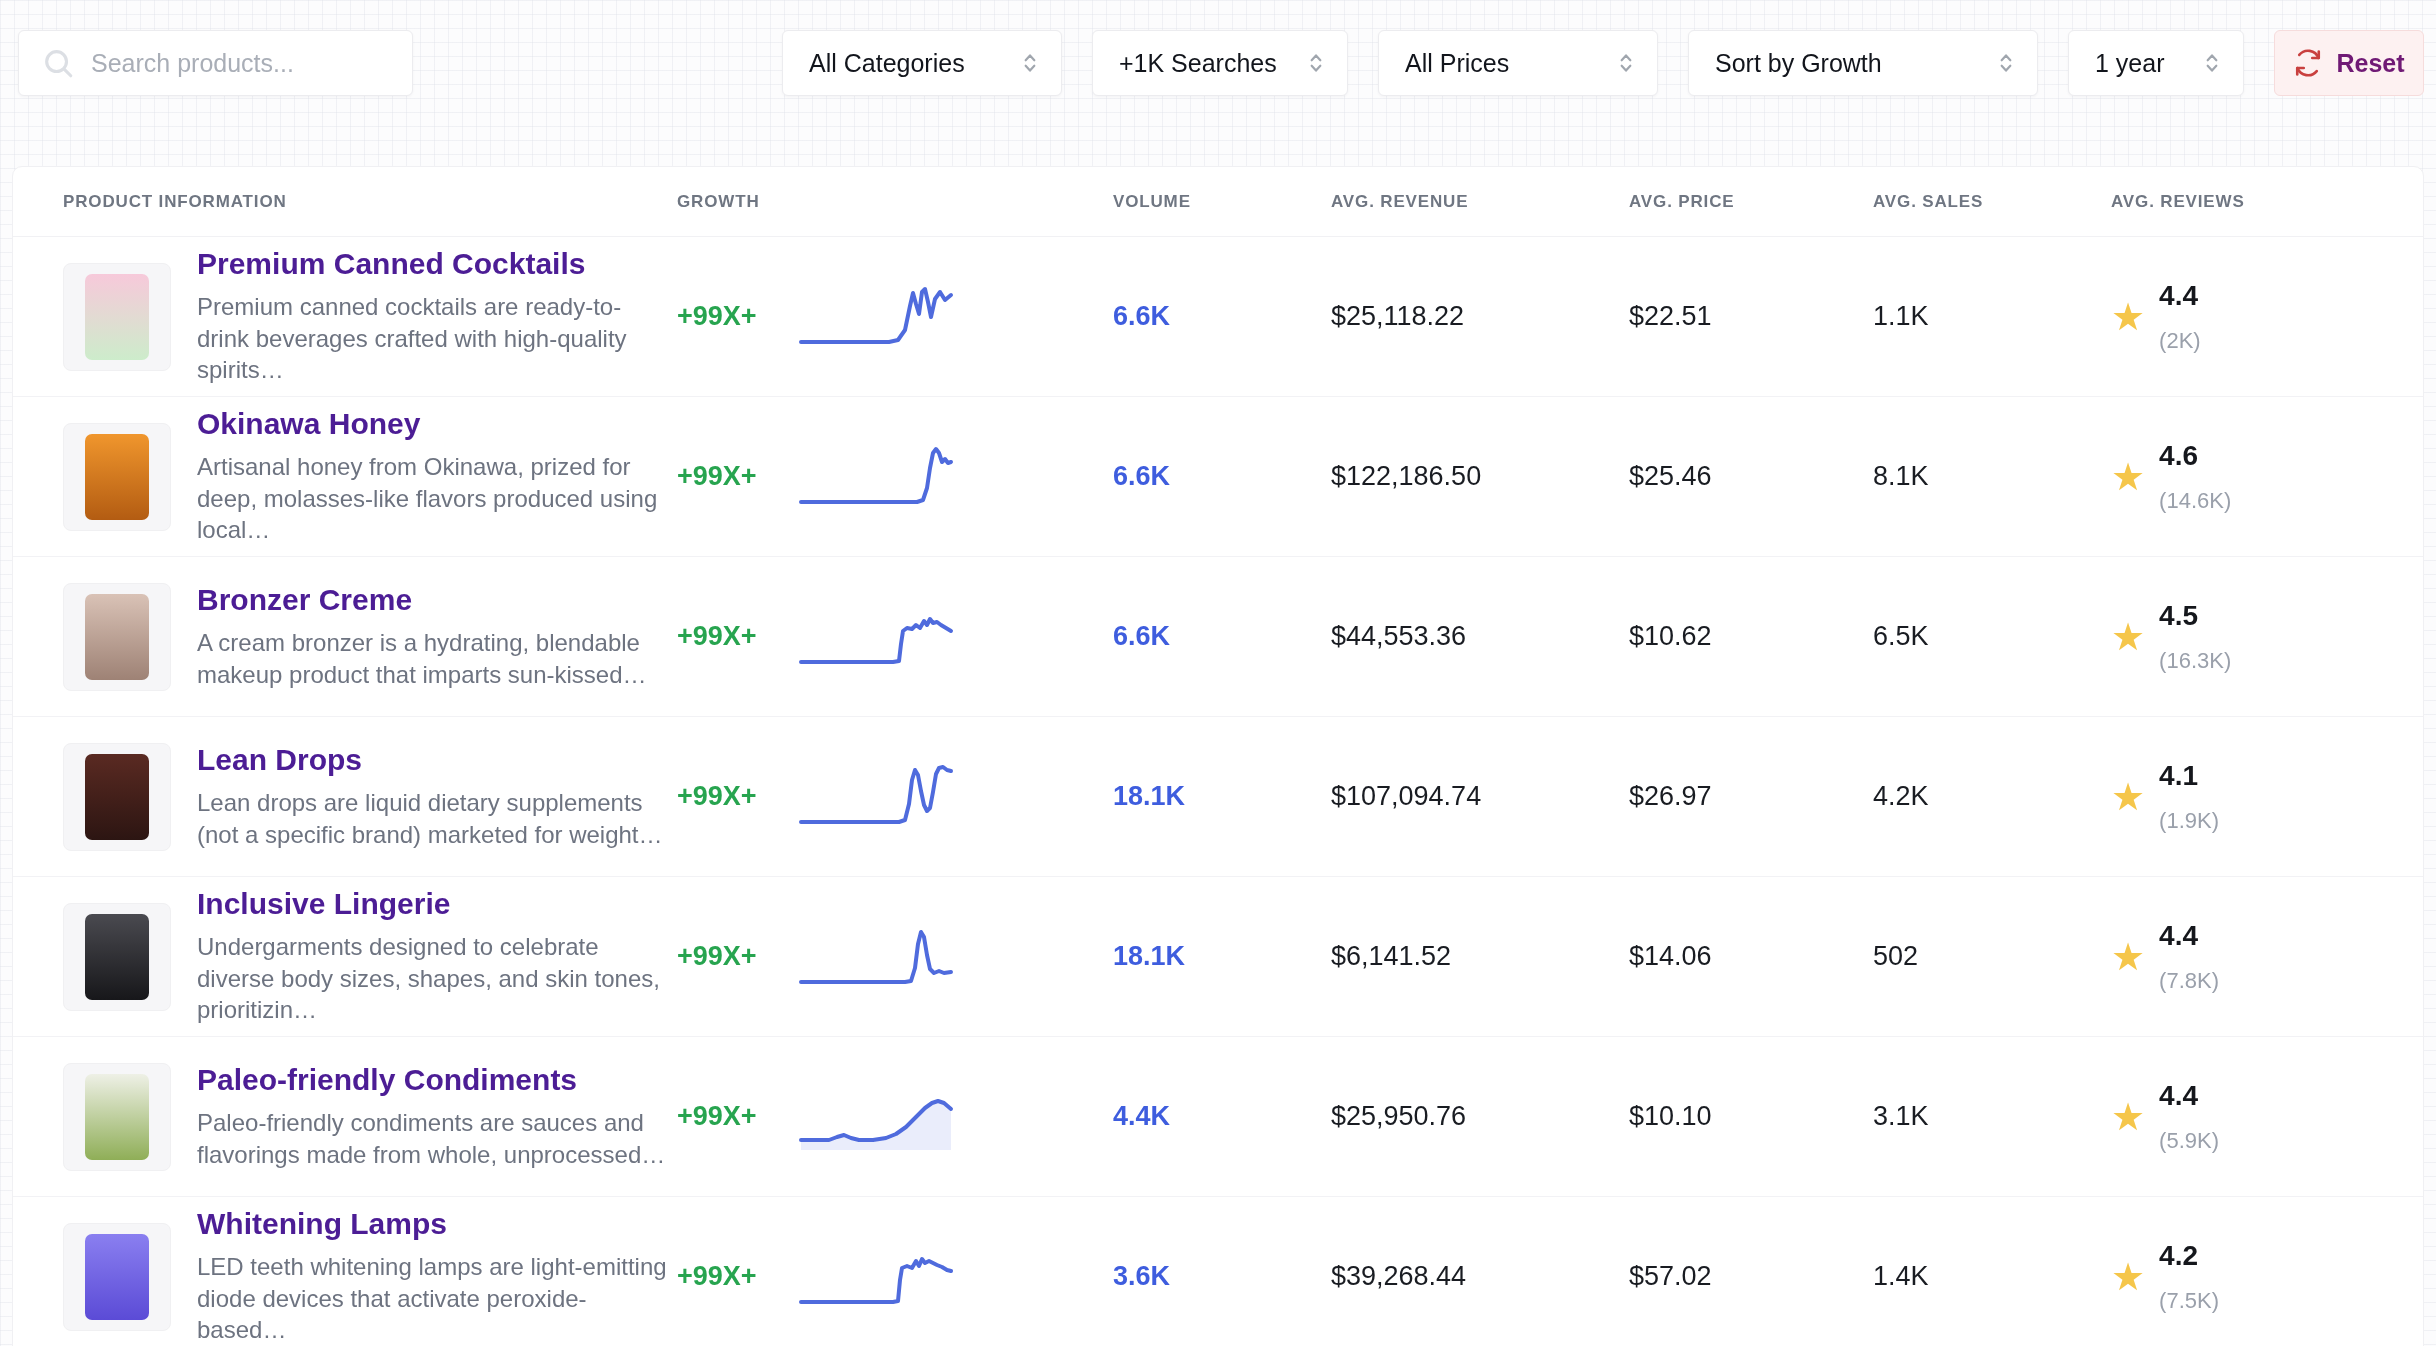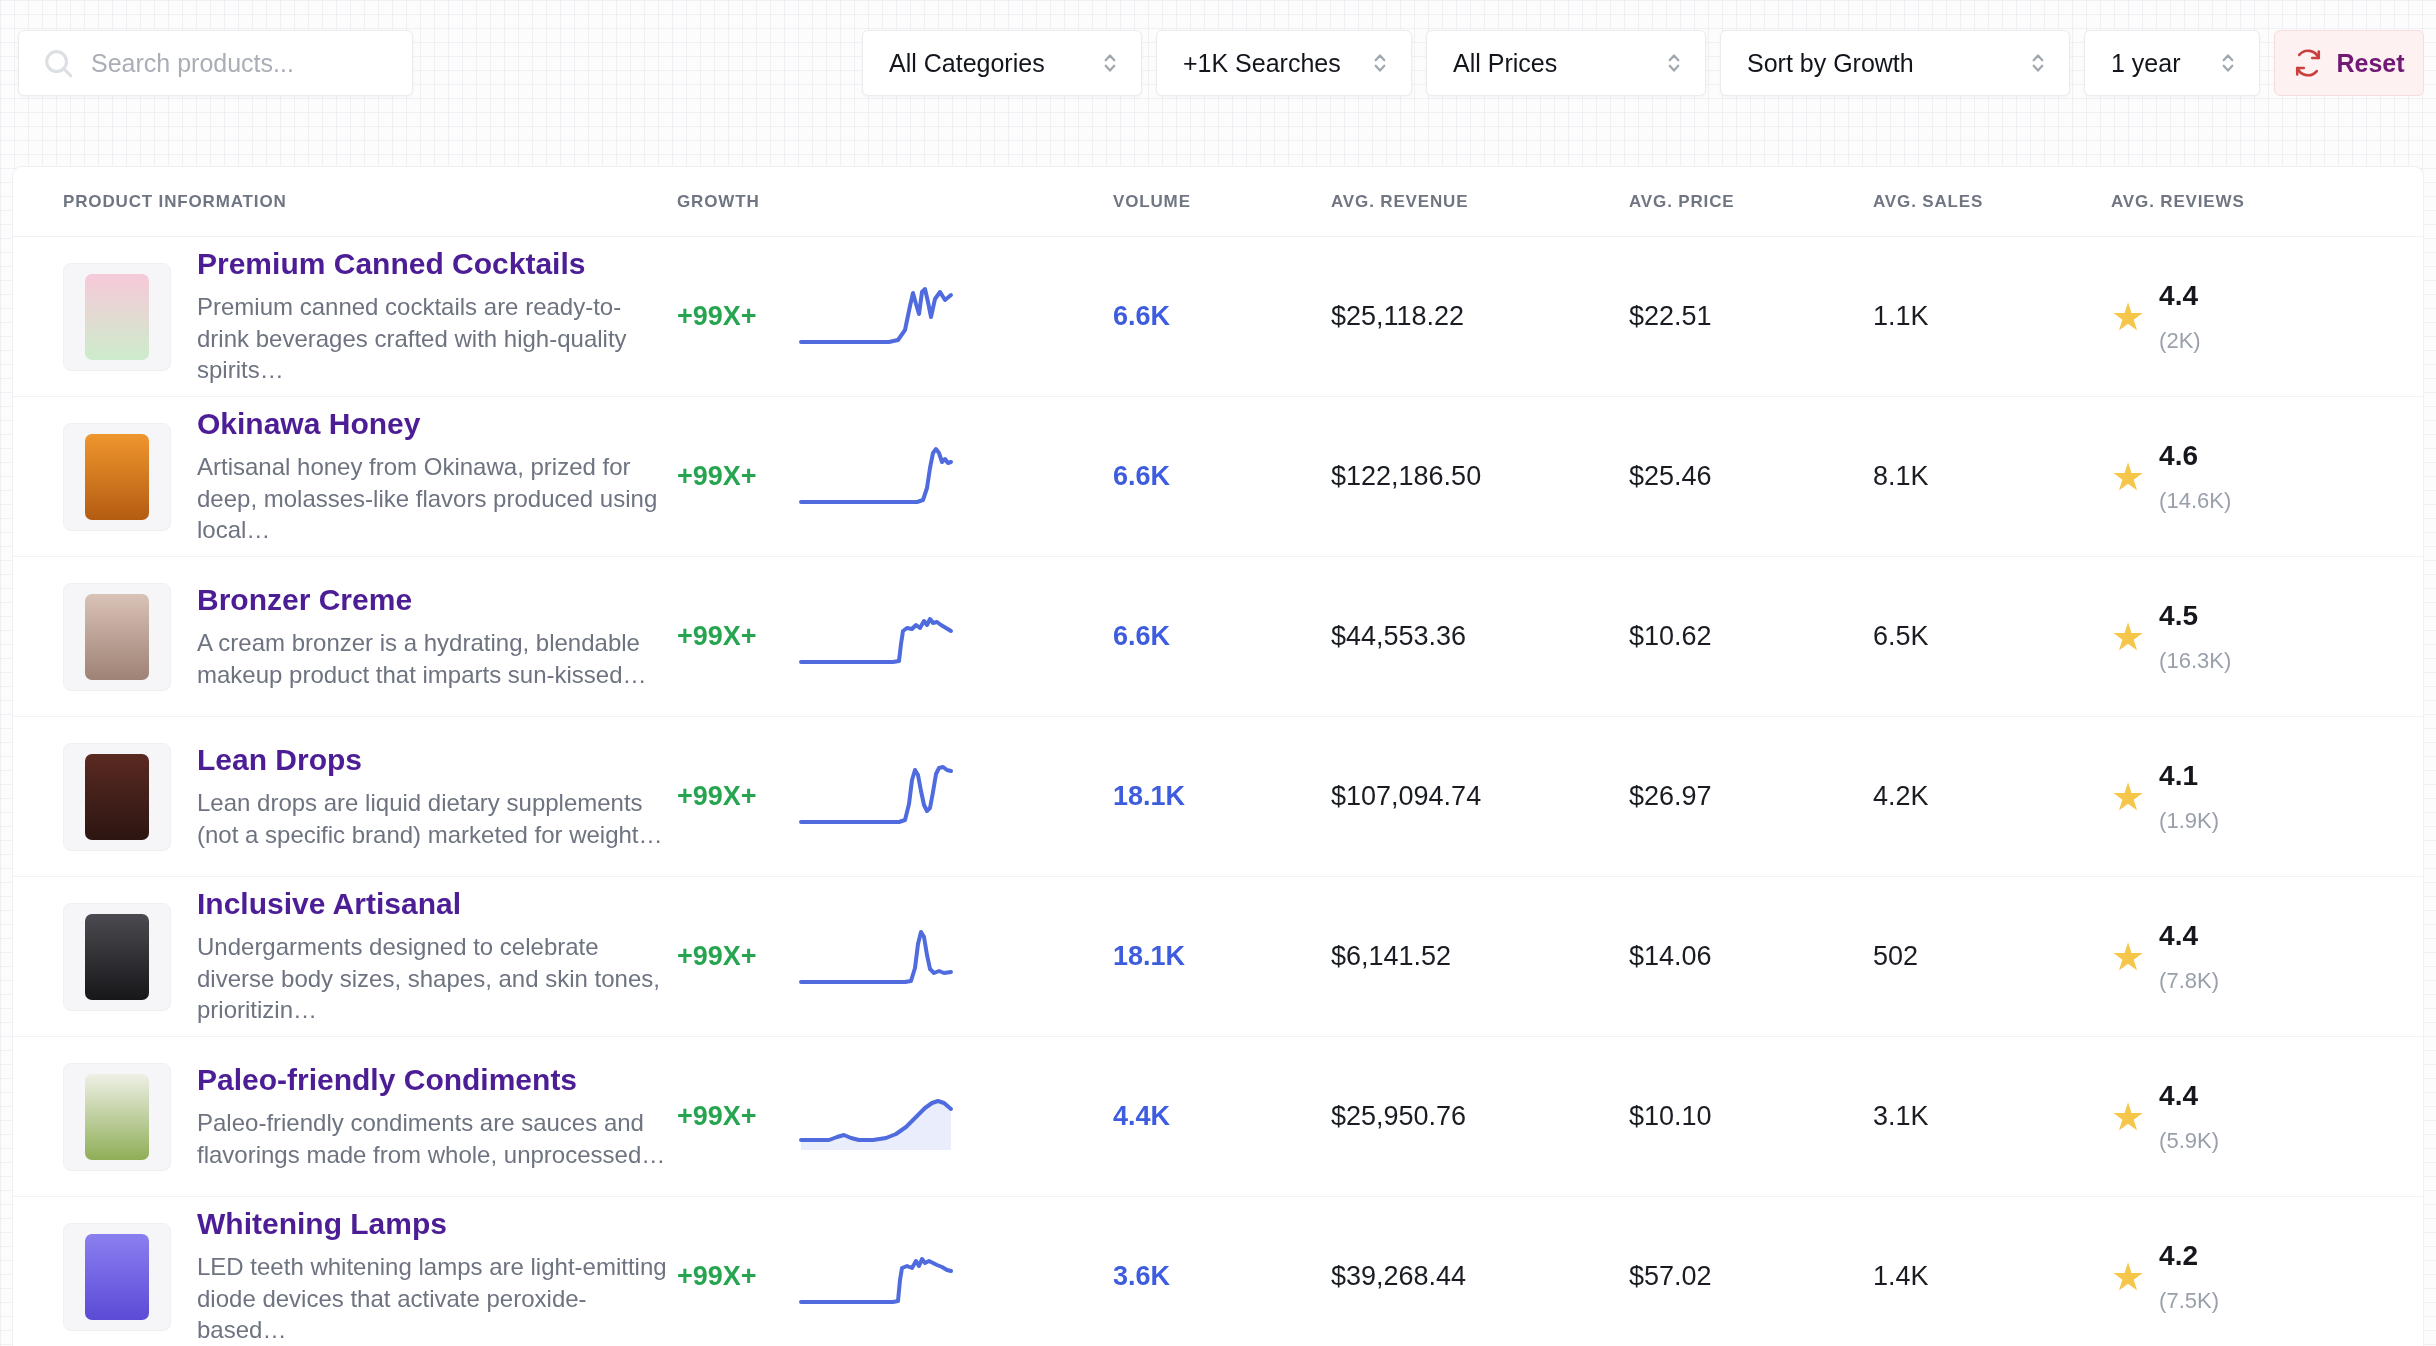--- a/index.html
+++ b/index.html
@@ -19,21 +19,21 @@
     width: 395px; height: 66px; background: #fff; border: 1px solid #ececef;
     border-radius: 6px; display: flex; align-items: center; gap: 16px; padding: 0 22px;
     box-shadow: 0 1px 3px rgba(20,20,40,.04);
   }
   .search svg { flex: 0 0 auto; }
   .search input {
     border: none; outline: none; background: transparent; width: 100%;
     font-family: inherit; font-size: 25px; color: #3f4752;
   }
   .search input::placeholder { color: #a9aeb7; }
-  .filters { margin-left: auto; display: flex; gap: 14px; }
+  .filters { margin-left: auto; display: flex; gap: 30px; }
   .filter {
     height: 66px; background: #fff; border: 1px solid #ececef; border-radius: 6px;
     display: flex; align-items: center; justify-content: space-between;
     padding: 0 18px 0 26px; font-size: 25px; font-weight: 500; color: #12151c; cursor: pointer;
     box-shadow: 0 1px 3px rgba(20,20,40,.04);
   }
   .f-cat { width: 280px; } .f-sea { width: 256px; } .f-pri { width: 280px; }
   .f-sor { width: 350px; } .f-yea { width: 176px; }
   .reset {
     width: 150px; height: 66px; background: #fdf1f1; border: 1px solid #f6dcdc;
@@ -253,21 +253,21 @@
         <div class="rcount">(1.9K)</div>
       </div>
     </div>
   </div>
       <div class="row grid-cols">
     <div class="product">
       <div class="thumb">
             <div class="thumb-inner" style="background: linear-gradient(rgb(74, 74, 80), rgb(23, 23, 26));"></div>
           </div>
       <div>
-        <div class="ptitle">Inclusive Artisanal</div>
+        <div class="ptitle">Inclusive Lingerie</div>
         <div class="pdesc">Undergarments designed to celebrate diverse body sizes, shapes, and skin tones, prioritizin…</div>
       </div>
     </div>
     <div class="growth">+99X+</div>
     <div class="spark">
           <svg viewBox="0 0 150 66">
             <polyline points="0,58 104,58 110,57 114,44 117,20 120,8 123,13 126,31 129,45 133,49 138,47 143,49 150,48" fill="none" stroke="#4f6bdd" stroke-width="4" stroke-linecap="round" stroke-linejoin="round"></polyline>
           </svg>
         </div>
     <div class="volume">18.1K</div>

